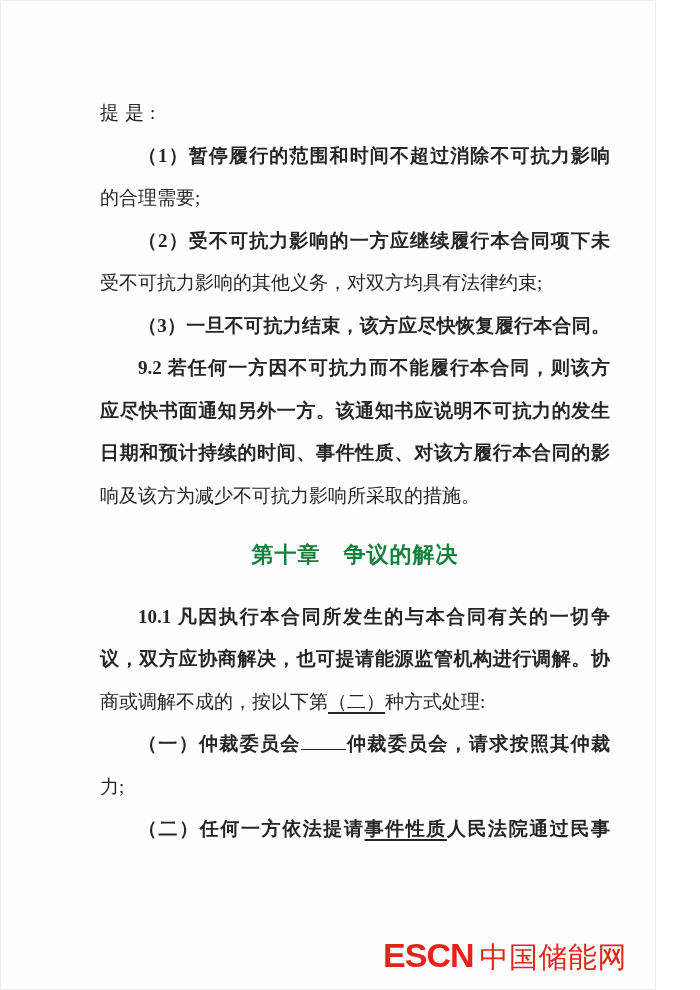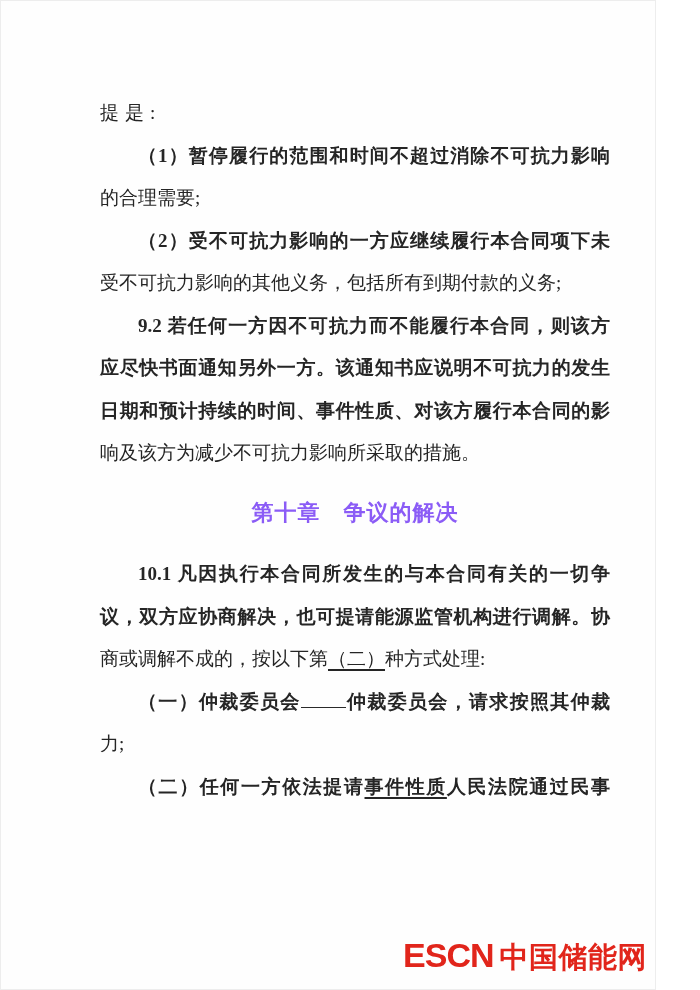--- a/index.html
+++ b/index.html
@@ -48,58 +48,59 @@
   }
   .chapter-heading {
     font-family: "Liberation Sans", "DejaVu Sans", sans-serif;
     font-weight: bold;
     font-size: 22px;
     line-height: 42.5px;
     height: 42.5px;
     text-align: center;
     margin-top: 17px;
     margin-bottom: 19px;
-    color: #8b5cf6;
+    color: #15803d;
     letter-spacing: 1px;
   }
   .footer-logo {
     position: absolute;
-    right: 9px;
+    right: 29px;
     top: 938px;
     display: flex;
     align-items: baseline;
     white-space: nowrap;
   }
   .logo-latin {
     font-family: "Liberation Sans", "DejaVu Sans", sans-serif;
     font-weight: bold;
     font-size: 34px;
     letter-spacing: -1px;
     line-height: 1;
   }
   .logo-cn {
     font-family: "Liberation Sans", "DejaVu Sans", sans-serif;
-    font-weight: bold;
+    font-weight: normal;
     font-size: 29px;
     line-height: 1;
     margin-left: 6px;
     letter-spacing: 0.5px;
   }
 </style>
 </head>
 <body>
 
 <div class="page">
   <div class="content">
 
     <div class="line sp">提是:</div>
     <div class="line fill indent">（1）暂停履行的范围和时间不超过消除不可抗力影响</div>
     <div class="line">的合理需要;</div>
     <div class="line fill indent">（2）受不可抗力影响的一方应继续履行本合同项下未</div>
-    <div class="line">受不可抗力影响的其他义务，包括所有到期付款的义务;</div>
+    <div class="line">受不可抗力影响的其他义务，对双方均具有法律约束;</div>
+    <div class="line fill indent">（3）一旦不可抗力结束，该方应尽快恢复履行本合同。</div>
     <div class="line fill indent">9.2 若任何一方因不可抗力而不能履行本合同，则该方</div>
     <div class="line fill">应尽快书面通知另外一方。该通知书应说明不可抗力的发生</div>
     <div class="line fill">日期和预计持续的时间、事件性质、对该方履行本合同的影</div>
     <div class="line">响及该方为减少不可抗力影响所采取的措施。</div>
 
     <div class="chapter-heading">第十章　争议的解决</div>
 
     <div class="line fill indent">10.1 凡因执行本合同所发生的与本合同有关的一切争</div>
     <div class="line fill">议，双方应协商解决，也可提请能源监管机构进行调解。协</div>
     <div class="line"><span>商或调解不成的，按以下第</span><span class="u-seg">（二）</span><span>种方式处理:</span></div>

